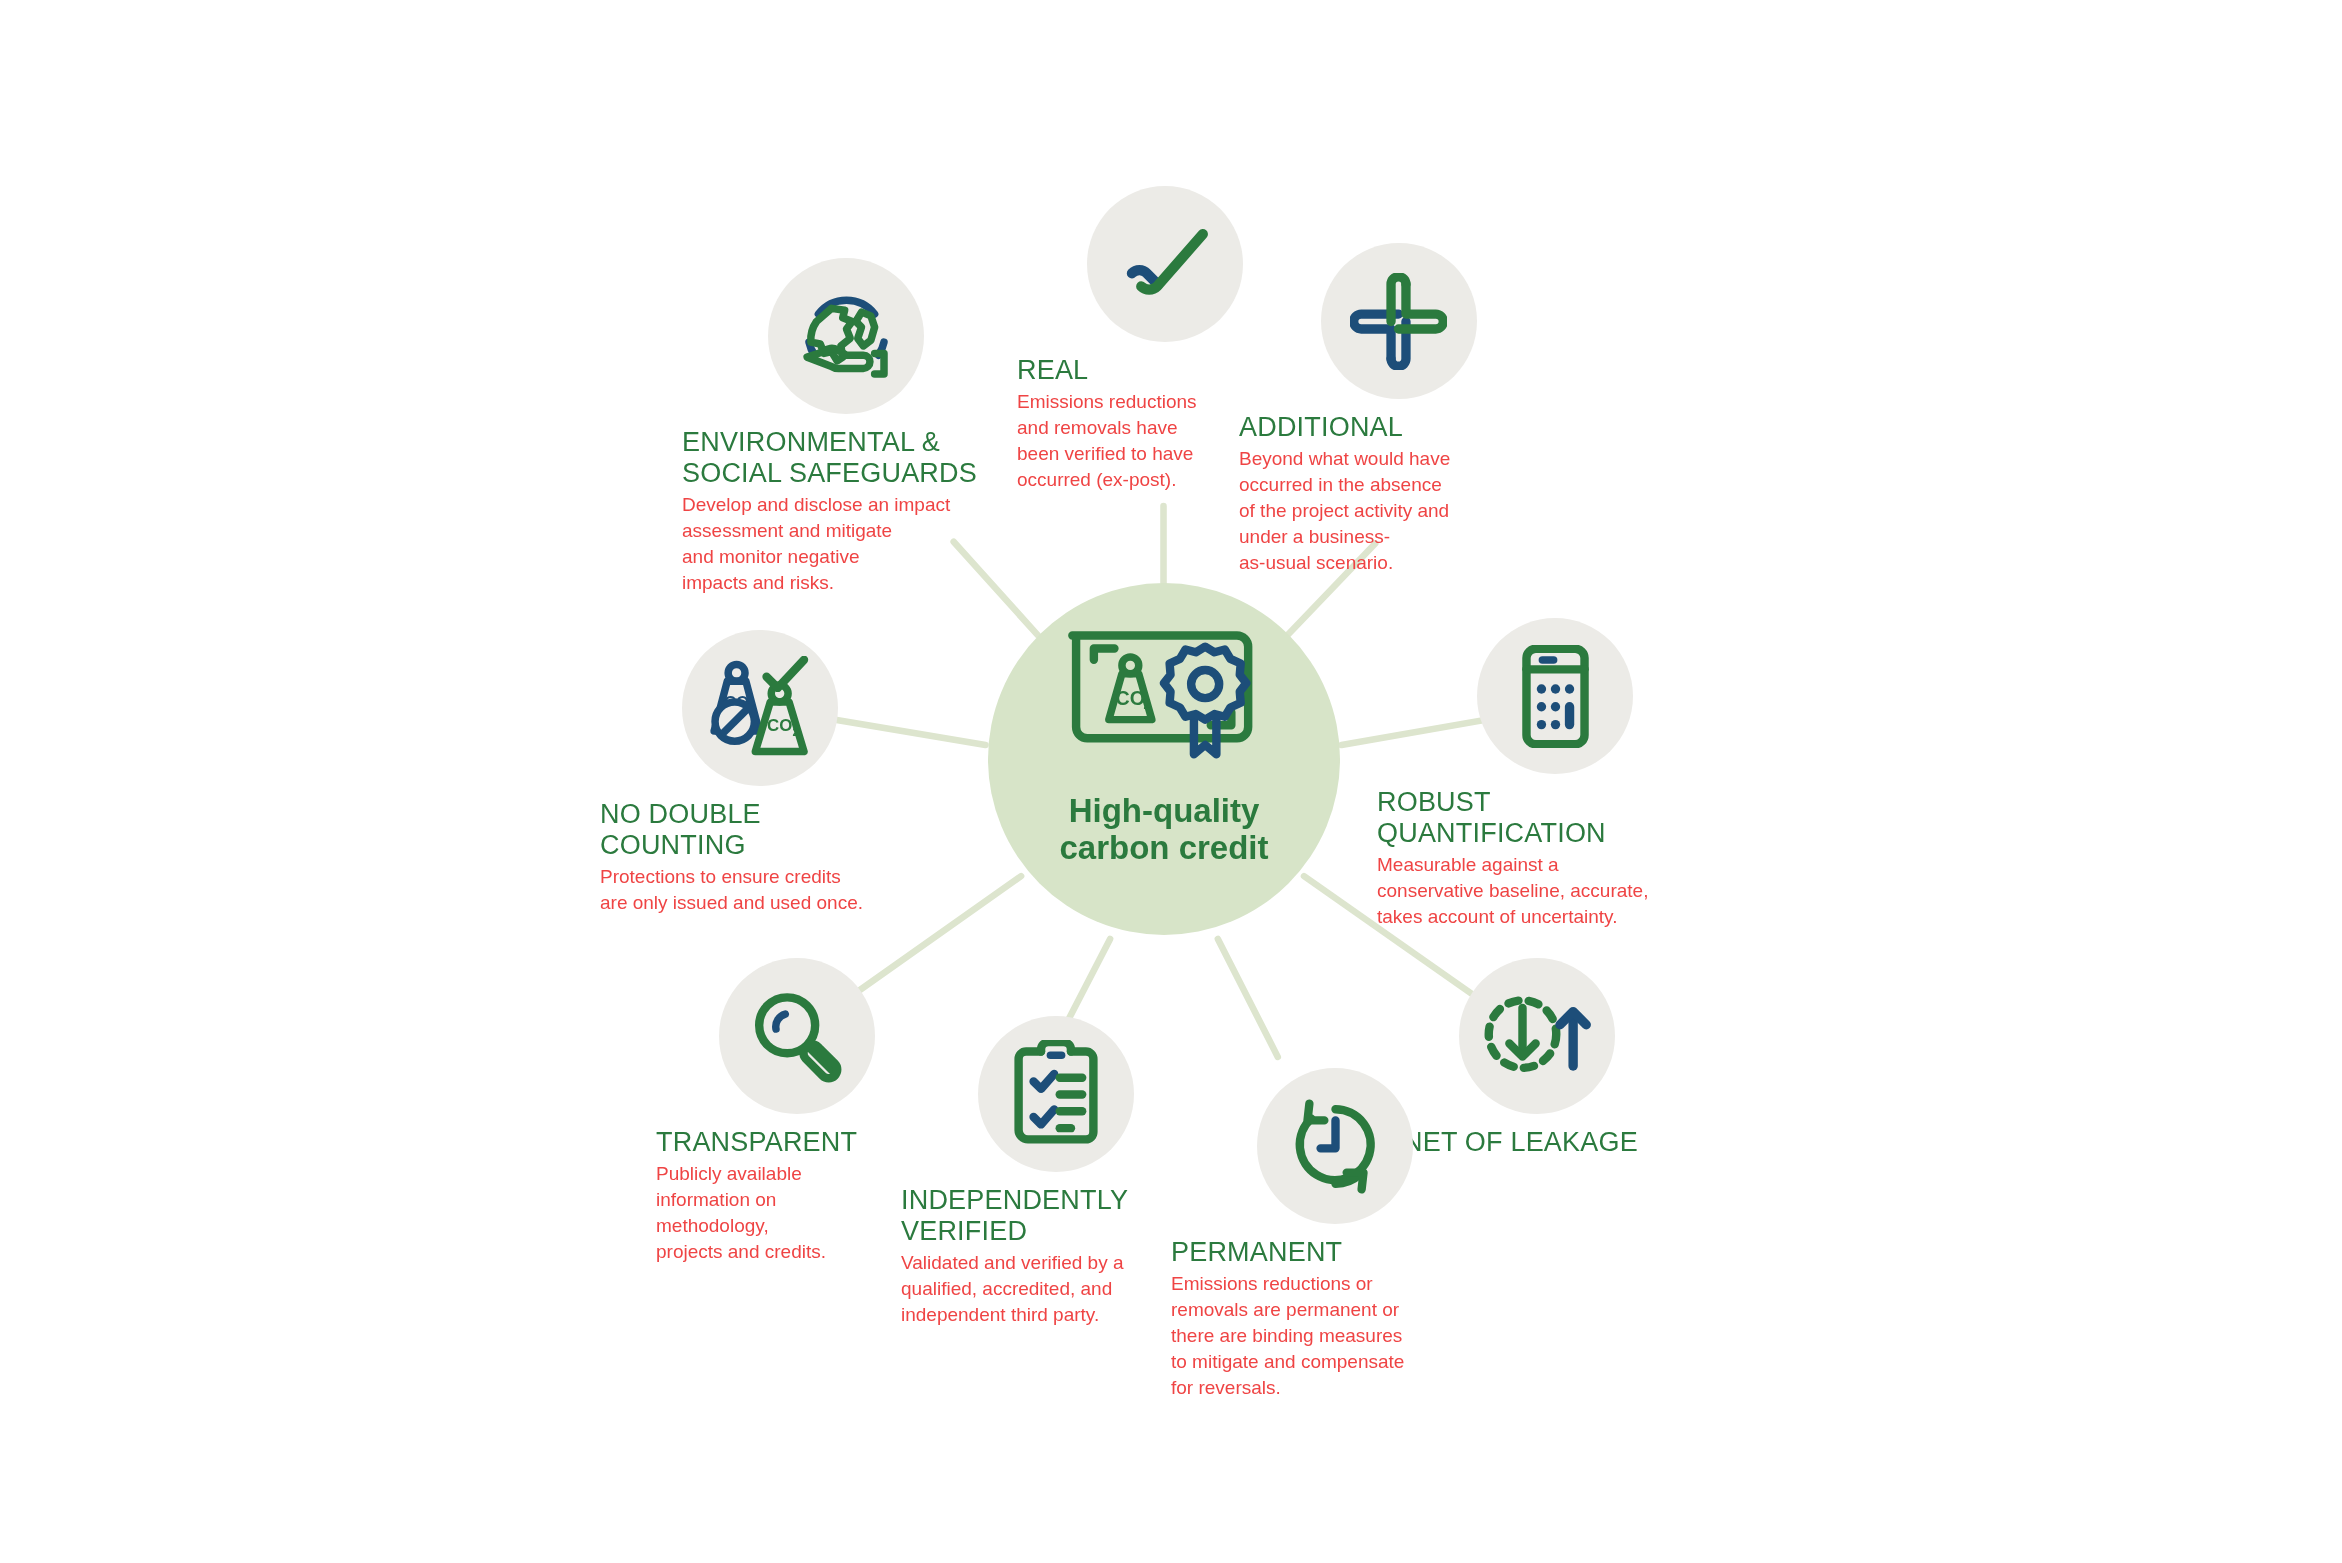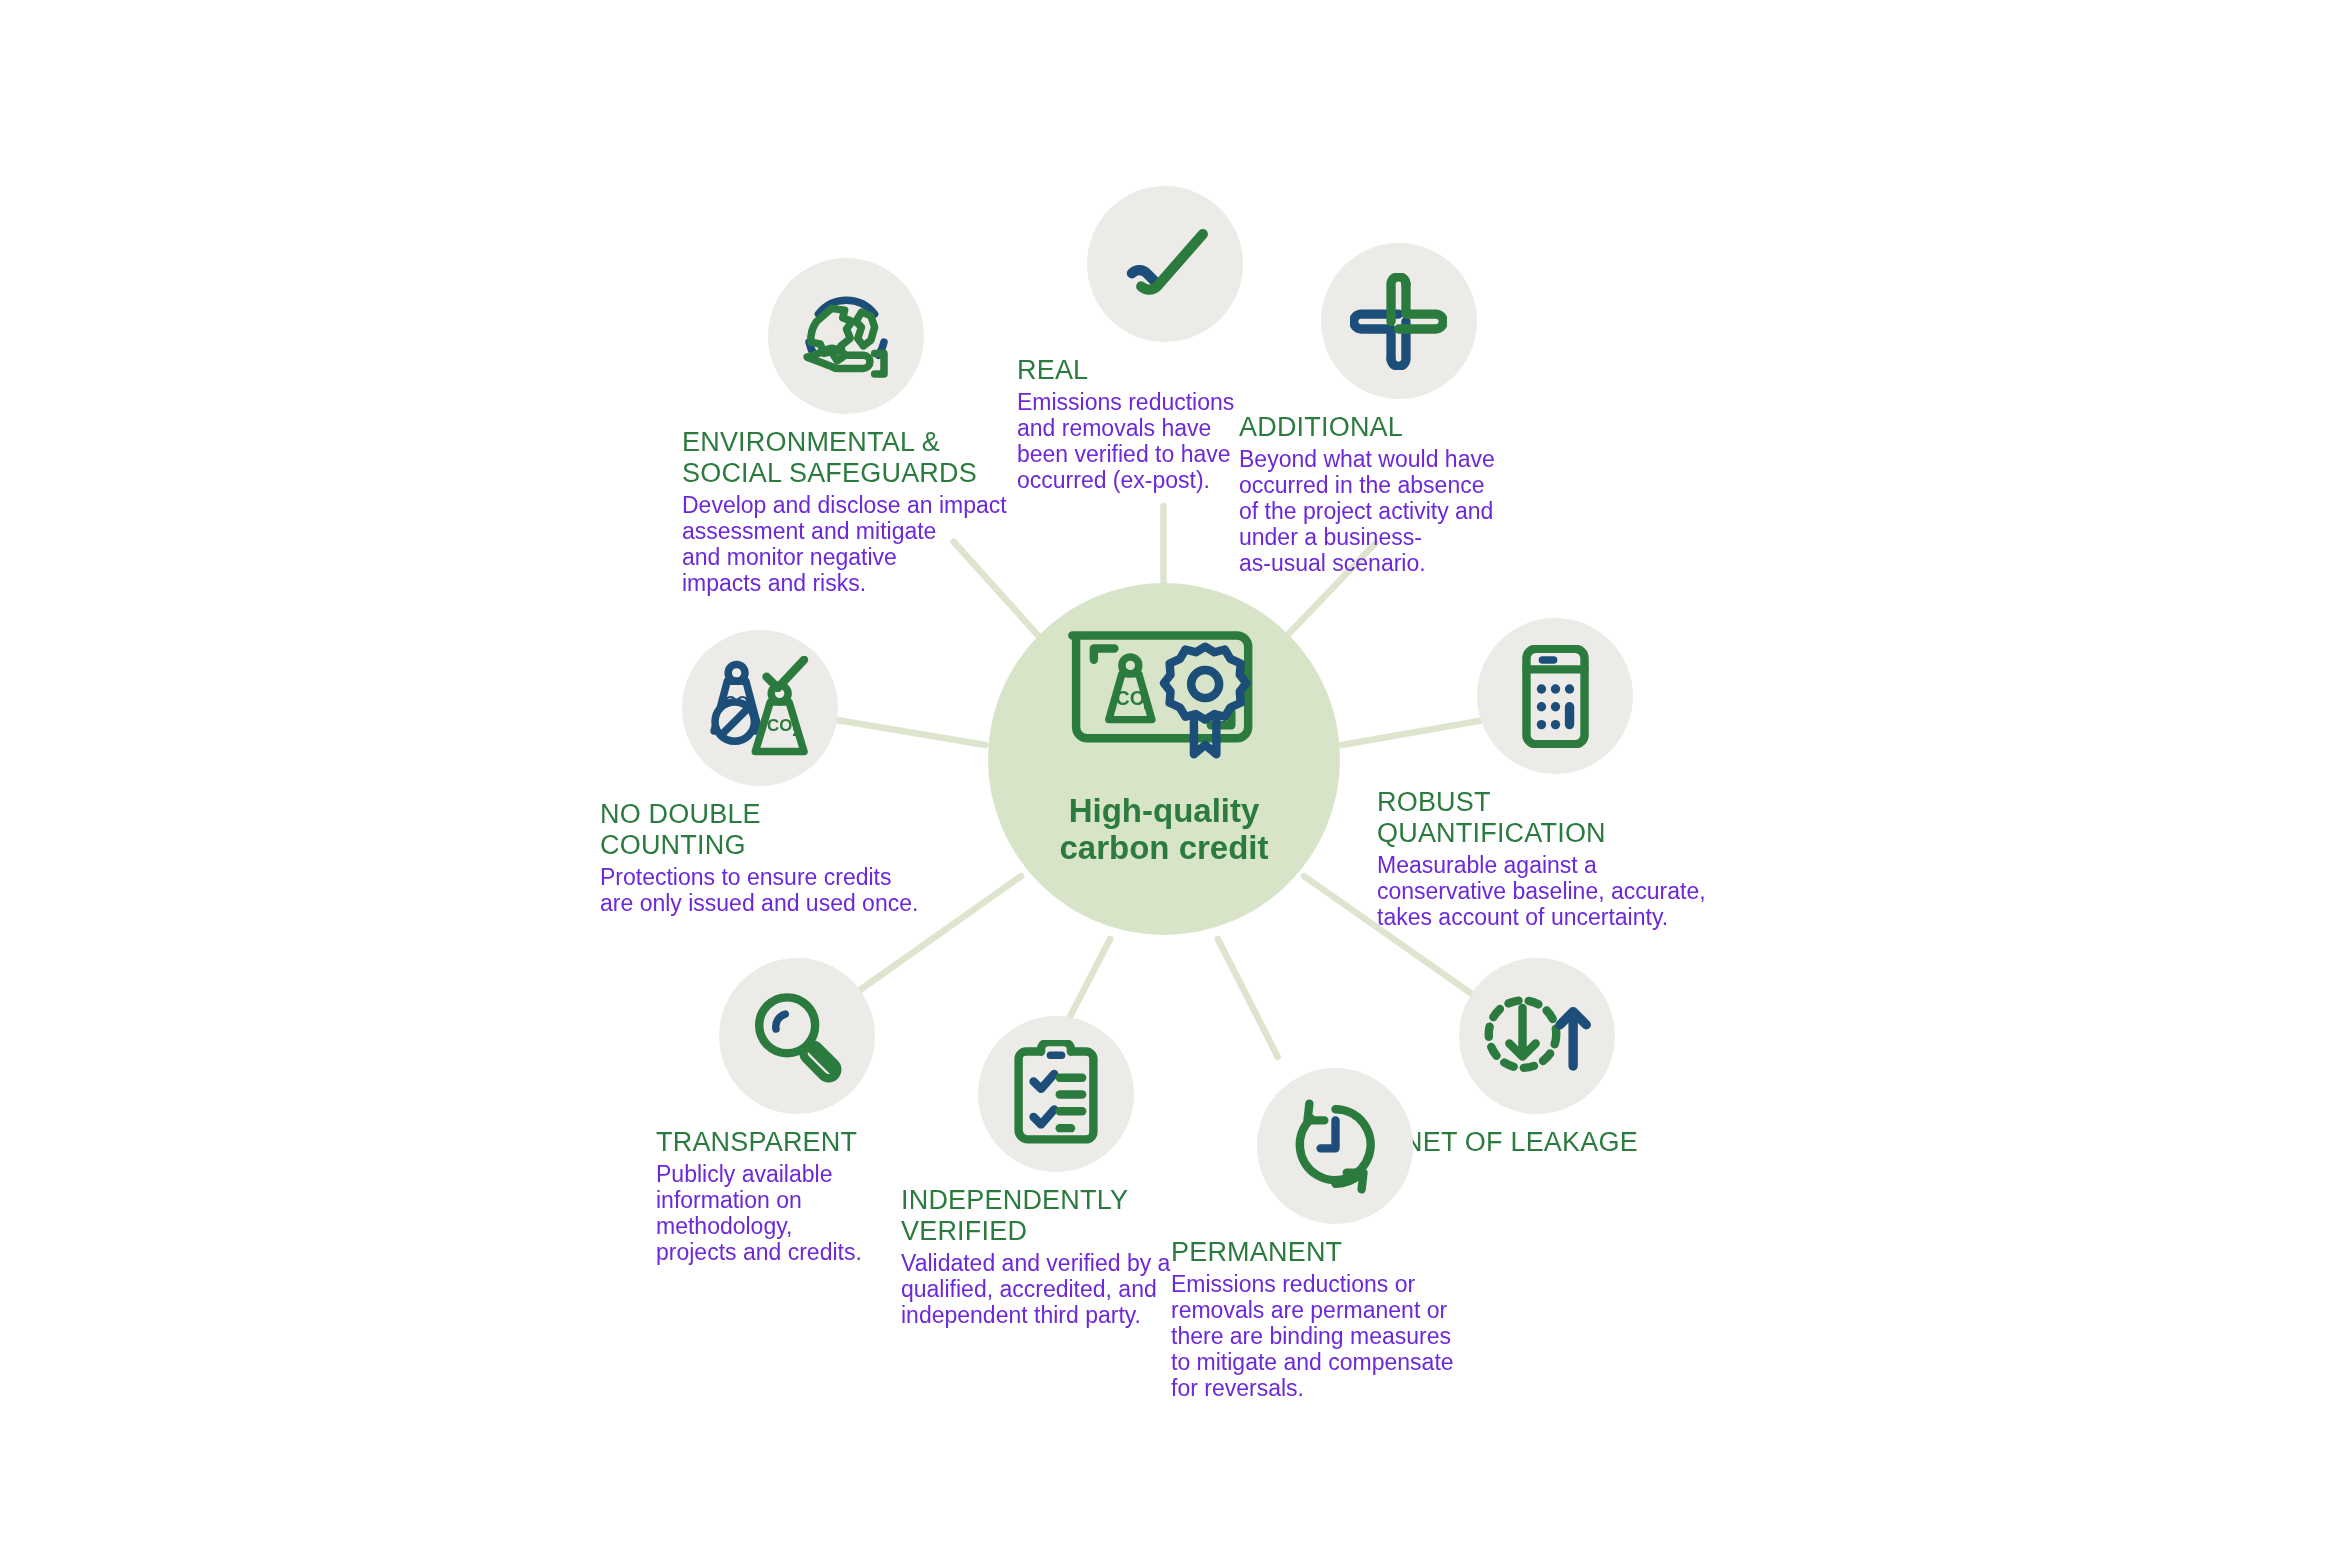--- a/index.html
+++ b/index.html
@@ -26,22 +26,22 @@
 
   .title{
     color:#2b7a3e;
     font-size:27px;
     line-height:31px;
     letter-spacing:0.2px;
     margin-top:13px;
     white-space:pre-line;
   }
   .desc{
-    color:#6d28d9;
-    font-size:23px;
+    color:#ef4444;
+    font-size:19px;
     line-height:26px;
     margin-top:2.8px;
     white-space:pre-line;
   }
 
   
   #hub{
     position:absolute;
     left:988px;top:583px;
     width:352px;height:352px;

